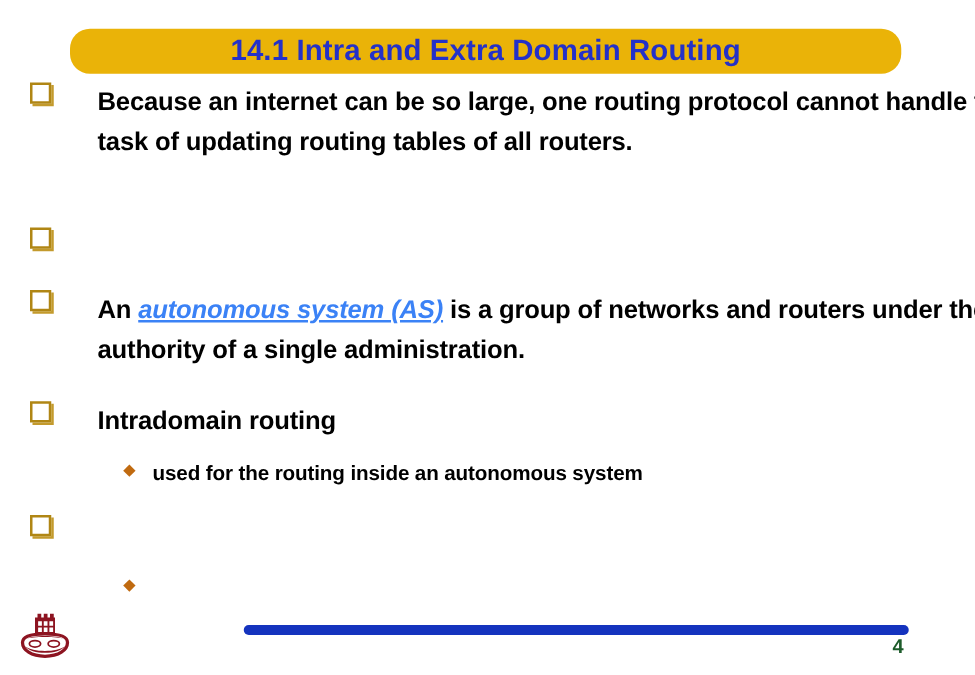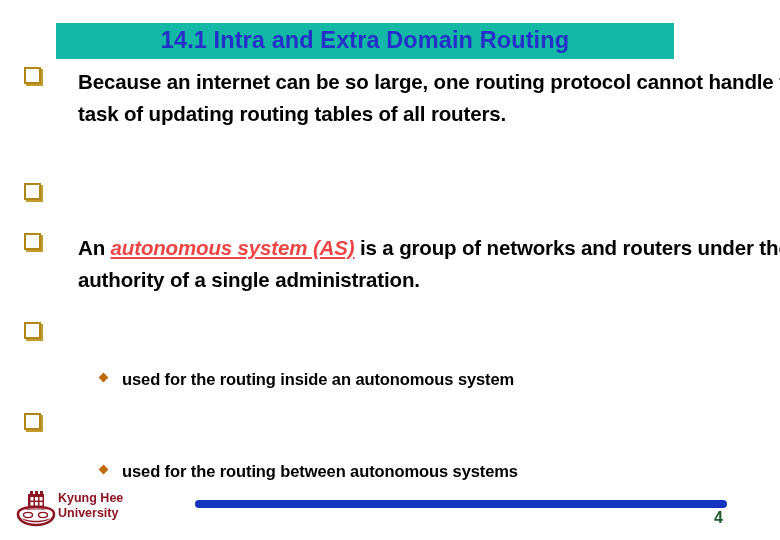--- a/index.html
+++ b/index.html
@@ -21,26 +21,27 @@
     width: 780px;
     height: 540px;
     background: #ffffff;
   }
 
   
   .title-banner {
     position: absolute;
     left: 56px;
     top: 23px;
-    width: 618px;
+    width: 665px;
     height: 36px;
-    background: #14b8a6;
+    background: #eab308;
     display: flex;
     align-items: center;
     justify-content: center;
+    border-radius: 16px;
   }
   .title-text {
     font-family: "Liberation Sans", sans-serif;
     font-weight: bold;
     font-size: 23.5px;
     color: #2431c8;
     letter-spacing: 0.1px;
     white-space: nowrap;
     line-height: 1;
   }
@@ -105,21 +106,21 @@
   .l2-text {
     font-family: "Liberation Sans", sans-serif;
     font-weight: bold;
     font-size: 16.5px;
     color: #000000;
     line-height: 26px;
     letter-spacing: -0.1px;
   }
 
   .as-term {
-    color: #ef4444;
+    color: #3b82f6;
     font-style: italic;
     font-weight: bold;
     text-decoration: underline;
   }
 
   
   #b1 { position: absolute; left: 24px; top: 0px;   width: 740px; }
   #b2 { position: absolute; left: 24px; top: 116px; width: 740px; }
   #b3 { position: absolute; left: 24px; top: 166px; width: 740px; }
   #b4 { position: absolute; left: 24px; top: 255px; width: 740px; }
@@ -191,34 +192,34 @@
       <span class="bullet-mark"><span class="sq"></span></span>
     </div>
 
     <div class="bullet-block bullet-row" id="b3">
       <span class="bullet-mark"><span class="sq"></span></span>
       <span class="l1-text"><span>An </span><span class="as-term">autonomous system (AS)</span><span> is a group of networks and routers under the authority of a single administration.</span></span>
     </div>
 
     <div class="bullet-block bullet-row" id="b4">
       <span class="bullet-mark"><span class="sq"></span></span>
+      <span class="l1-text">Intradomain routing</span>
     </div>
 
     <div class="bullet-row" id="s1">
       <span class="bullet-mark"><span class="dia"></span></span>
       <span class="l2-text sub-pad">used for the routing inside an autonomous system</span>
     </div>
 
     <div class="bullet-block bullet-row" id="b5">
       <span class="bullet-mark"><span class="sq"></span></span>
     </div>
 
     <div class="bullet-row" id="s2">
       <span class="bullet-mark"><span class="dia"></span></span>
-      <span class="l2-text sub-pad">used for the routing between autonomous systems</span>
     </div>
 
   </div>
 
   <div class="footer-logo">
     <svg viewBox="0 0 44 44" width="44" height="44" aria-hidden="true">
       <g fill="#8d1421">
         <rect x="14" y="6" width="16" height="13"></rect>
         <rect x="16" y="3" width="3" height="4"></rect>
         <rect x="21" y="3" width="3" height="4"></rect>
@@ -233,20 +234,18 @@
         <rect x="25.5" y="14" width="3" height="3.6"></rect>
       </g>
       <path d="M4 26 C4 21 10 19 22 19 C34 19 40 21 40 26 C40 32 33 37 22 37 C11 37 4 32 4 26 Z" fill="none" stroke="#8d1421" stroke-width="2.6"></path>
       <path d="M7 23 C13 20 31 20 37 23 C33 21 11 21 7 23 Z" fill="#8d1421"></path>
       <path d="M6 29 C12 34 32 34 38 29 C33 36 11 36 6 29 Z" fill="#8d1421"></path>
       <ellipse cx="14" cy="27" rx="4.5" ry="2.6" fill="#ffffff" stroke="#8d1421" stroke-width="1.4"></ellipse>
       <ellipse cx="29" cy="27" rx="4.5" ry="2.6" fill="#ffffff" stroke="#8d1421" stroke-width="1.4"></ellipse>
     </svg>
   </div>
 
-  <div class="footer-univ">Kyung Hee
-University</div>
 
   <div class="footer-bar"></div>
 
   <div class="page-num">4</div>
 
 </div>
 
 </body></html>

